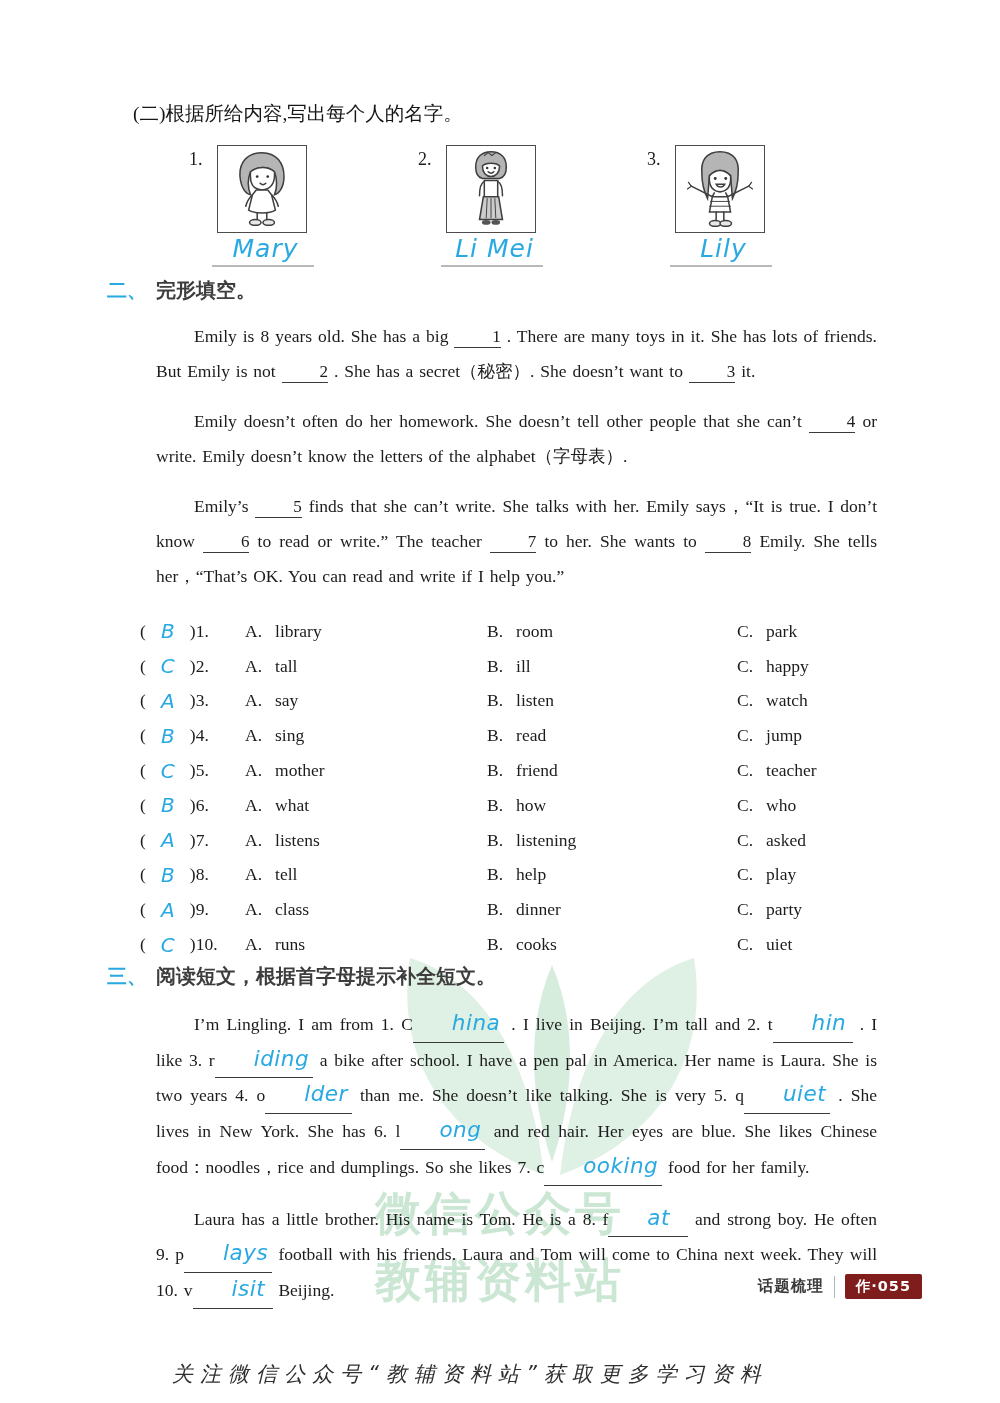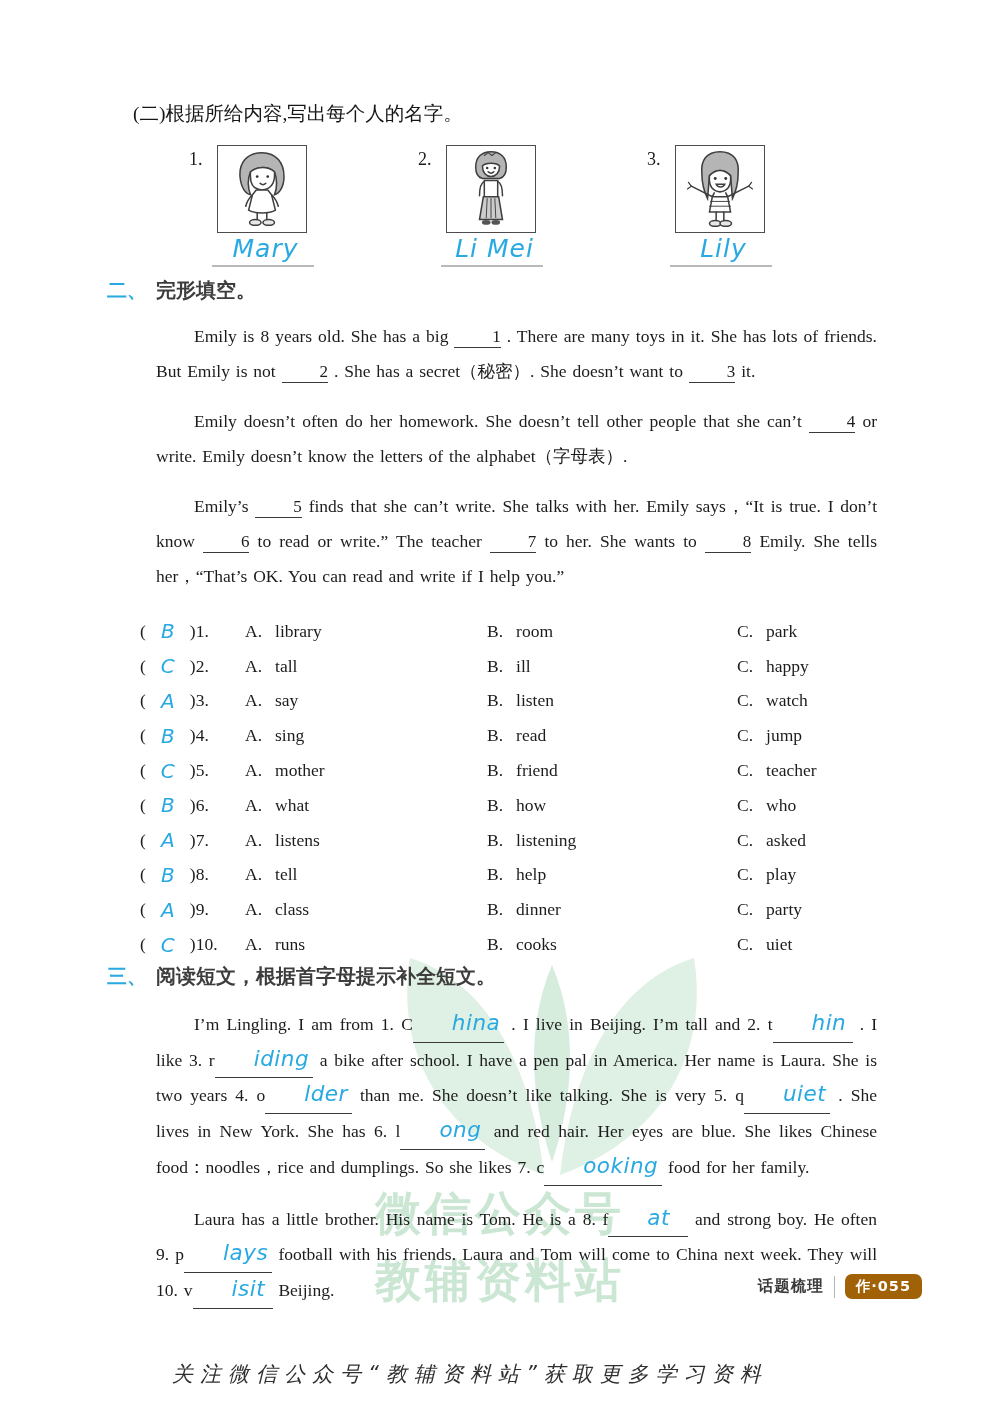--- a/index.html
+++ b/index.html
@@ -50,21 +50,21 @@
                 line-height:34.7px;text-align:justify;}
   .ans-blank{display:inline-block;min-width:80px;border-bottom:1.4px solid #3a3a3a;
              padding:0 4px 0 1px;box-sizing:border-box;}
   .ans-blank .hw{font-family:"DejaVu Sans","Liberation Sans",sans-serif;font-style:italic;
                  font-size:21.5px;line-height:20px;color:#29a9e1;letter-spacing:.5px;}
   
   .page-tag{position:absolute;top:1274px;right:78px;display:flex;align-items:center;
             font-family:"DejaVu Sans","Liberation Sans",sans-serif;}
   .tag-label{font-size:15.5px;color:#3a3a3a;font-weight:bold;letter-spacing:1px;}
   .tag-divider{width:1px;height:22px;background:#b5b5b5;margin:0 10px;}
-  .badge{background:#a16207;color:#fff;border-radius:7px;padding:3px 11px;
+  .badge{background:#7f1d1d;color:#fff;border-radius:2px;padding:3px 11px;
          font-size:14.5px;font-weight:bold;letter-spacing:1px;}
   .footer-note{position:absolute;left:0;top:1360px;width:940px;text-align:center;
                font-family:"DejaVu Sans","Liberation Sans",sans-serif;font-style:italic;
                font-size:21px;color:#2f2f2f;letter-spacing:7px;}
 </style>
 </head>
 <body>
 
 <div class="page">
 

